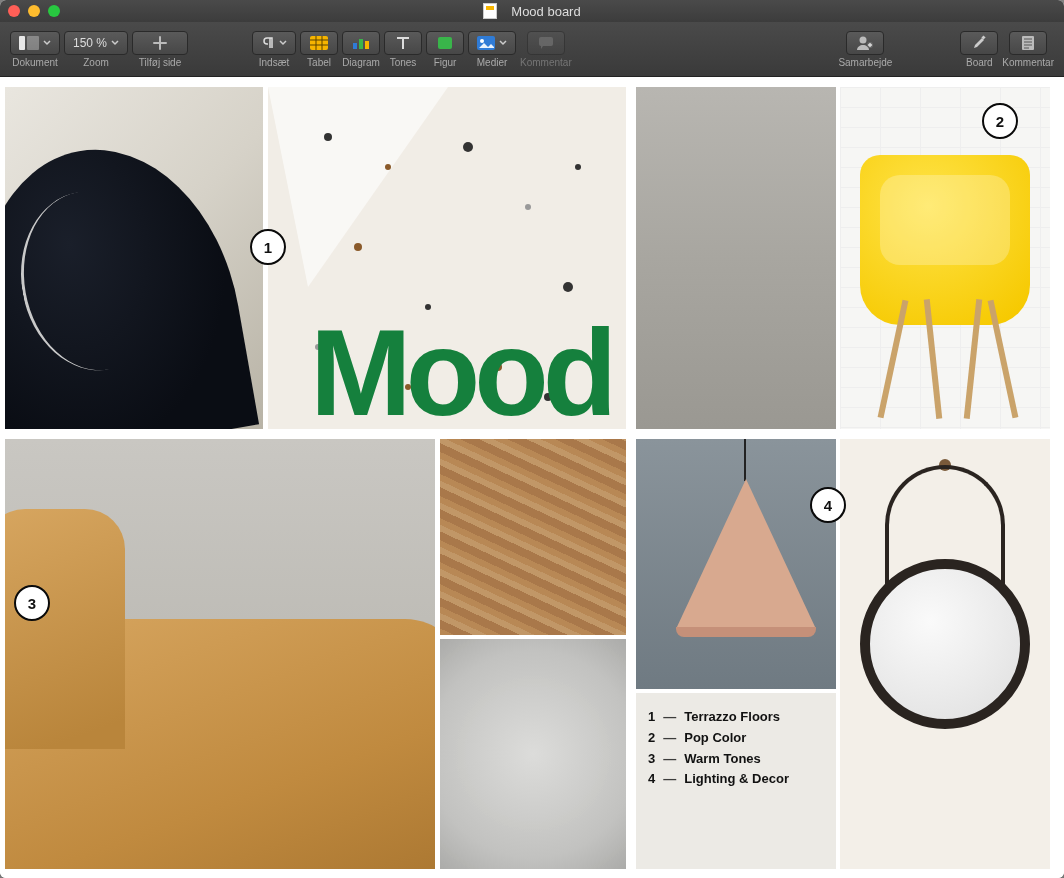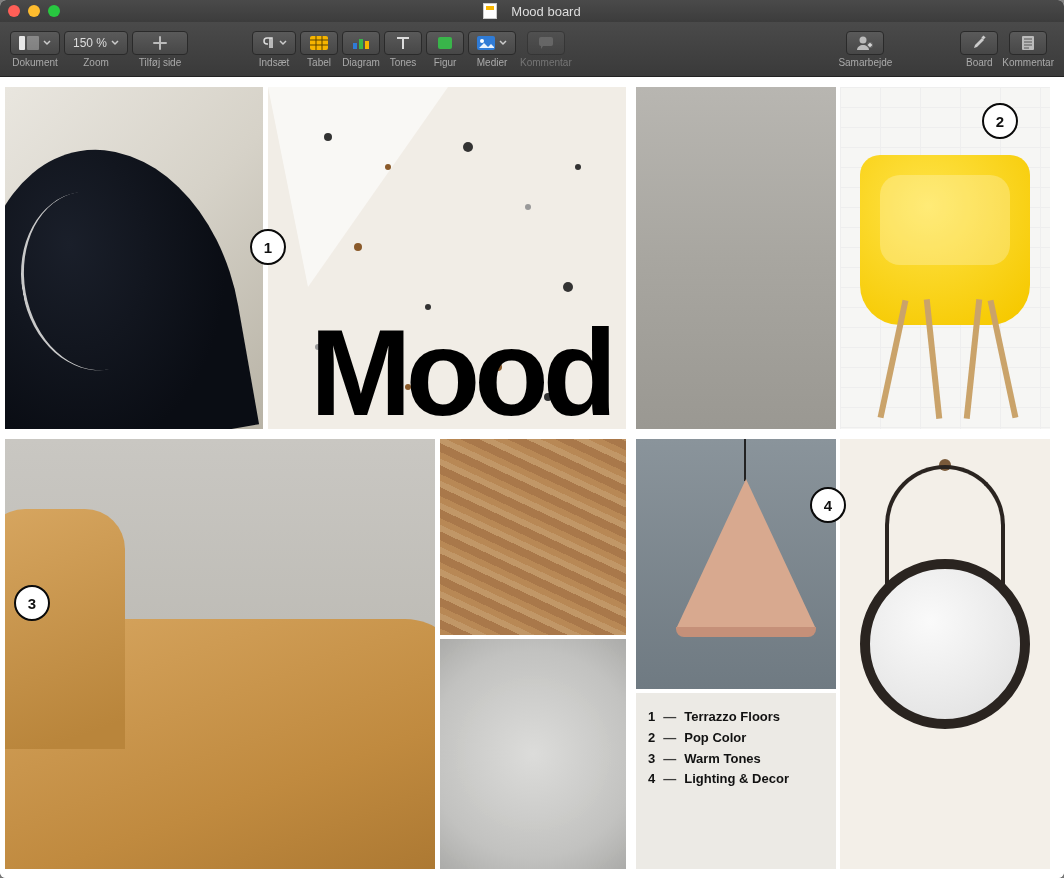--- a/index.html
+++ b/index.html
@@ -144,21 +144,21 @@
   }
   .mirror-hook{position:absolute;top:20px;left:50%;width:12px;height:12px;background:#7a5a3a;border-radius:50%;transform:translateX(-50%);}
   .mirror-strap{position:absolute;top:26px;left:50%;width:120px;height:120px;border:4px solid #2a2420;border-bottom:none;border-radius:60px 60px 0 0;transform:translateX(-50%);}
   .mirror-ring{position:absolute;top:120px;left:50%;width:170px;height:170px;border:10px solid #2a2420;border-radius:50%;transform:translateX(-50%);background:radial-gradient(circle at 40% 35%, #fafafa, #dedede);}
   .legend-panel{
     position:absolute;left:636px;top:616px;width:200px;height:176px;background:#eceae5;padding:14px 12px;
   }
   .legend-panel .row{display:flex;gap:8px;font-size:13px;font-weight:700;color:#111;line-height:1.6;}
   .legend-panel .dash{opacity:.8;}
   .headline{
-    position:absolute;left:310px;top:240px;font-size:122px;font-weight:800;letter-spacing:-6px;line-height:0.92;color:#000000;
+    position:absolute;left:310px;top:240px;font-size:122px;font-weight:800;letter-spacing:-6px;line-height:0.92;color:#15803d;
   }
   .badge{
     position:absolute;width:36px;height:36px;border:2px solid #0a0a0a;border-radius:50%;background:#fff;display:flex;align-items:center;justify-content:center;font-weight:700;font-size:15px;color:#111;
   }
   .badge.b1{left:250px;top:152px;}
   .badge.b2{left:982px;top:26px;}
   .badge.b3{left:14px;top:508px;}
   .badge.b4{left:810px;top:410px;}
   
   .ic-yellow{fill:#f6b400;}

